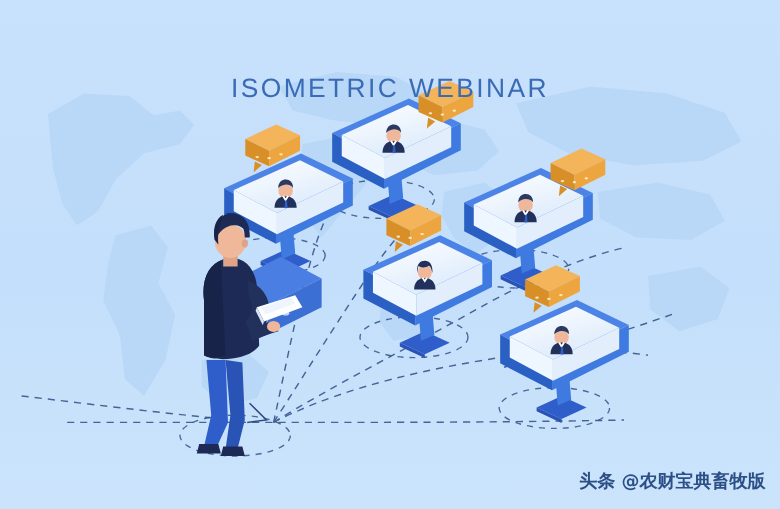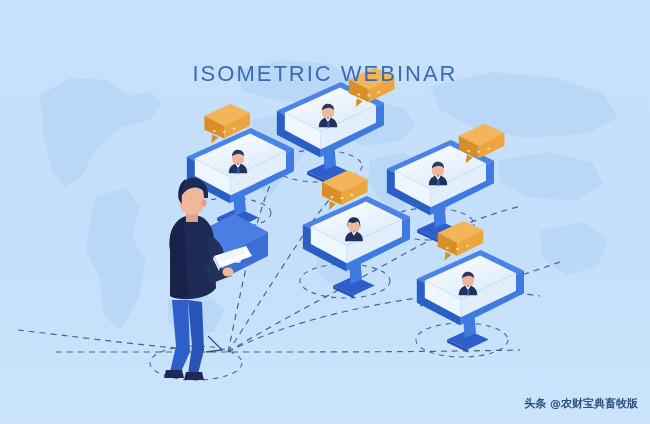--- a/index.html
+++ b/index.html
@@ -5,21 +5,21 @@
   html,body{margin:0;padding:0;background:#c6e0fb;}
   body{font-family:"Liberation Sans",sans-serif;}
   #stage{position:relative;width:650px;height:424px;overflow:hidden;
          background:linear-gradient(180deg,#c8e1fc 0%,#c4dffb 55%,#cbe4fc 100%);}
   #mapLayer{position:absolute;inset:0;}
   #artLayer{position:absolute;inset:0;}
   #title{position:absolute;left:0;right:0;top:21px;text-align:center;
          font-size:22px;letter-spacing:2.0px;color:#3a6bb5;font-weight:400;
          font-family:"Liberation Sans",sans-serif;margin-top:40px;}
   #watermark{position:absolute;right:12px;bottom:13px;display:flex;align-items:center;
-             gap:4px;font-size:11px;color:#2c4f86;font-weight:700;
+             gap:4px;font-size:15px;color:#2c4f86;font-weight:700;
              font-family:"DejaVu Sans",sans-serif;letter-spacing:0px;}
   #wmLogo{position:absolute;right:36px;bottom:16px;width:74px;height:30px;
           opacity:.34;color:#f4fbff;font-size:15px;font-weight:700;
           font-family:"DejaVu Sans",sans-serif;letter-spacing:0;
           display:flex;align-items:center;justify-content:center;pointer-events:none;}
 </style>
 </head>
 <body>
 
 <div id="stage">

